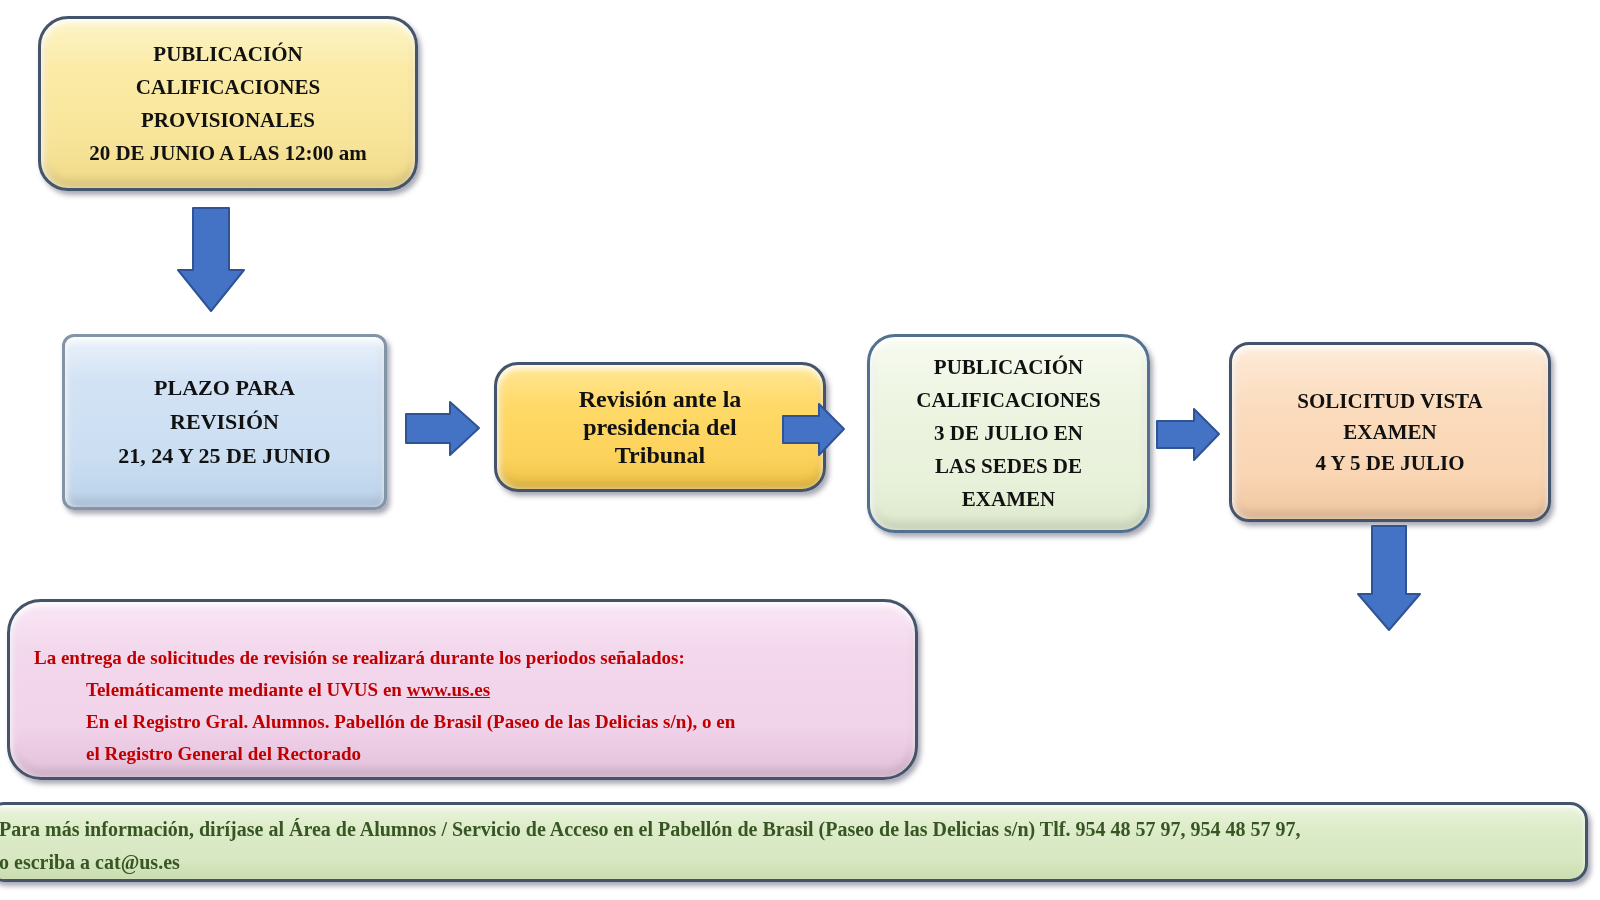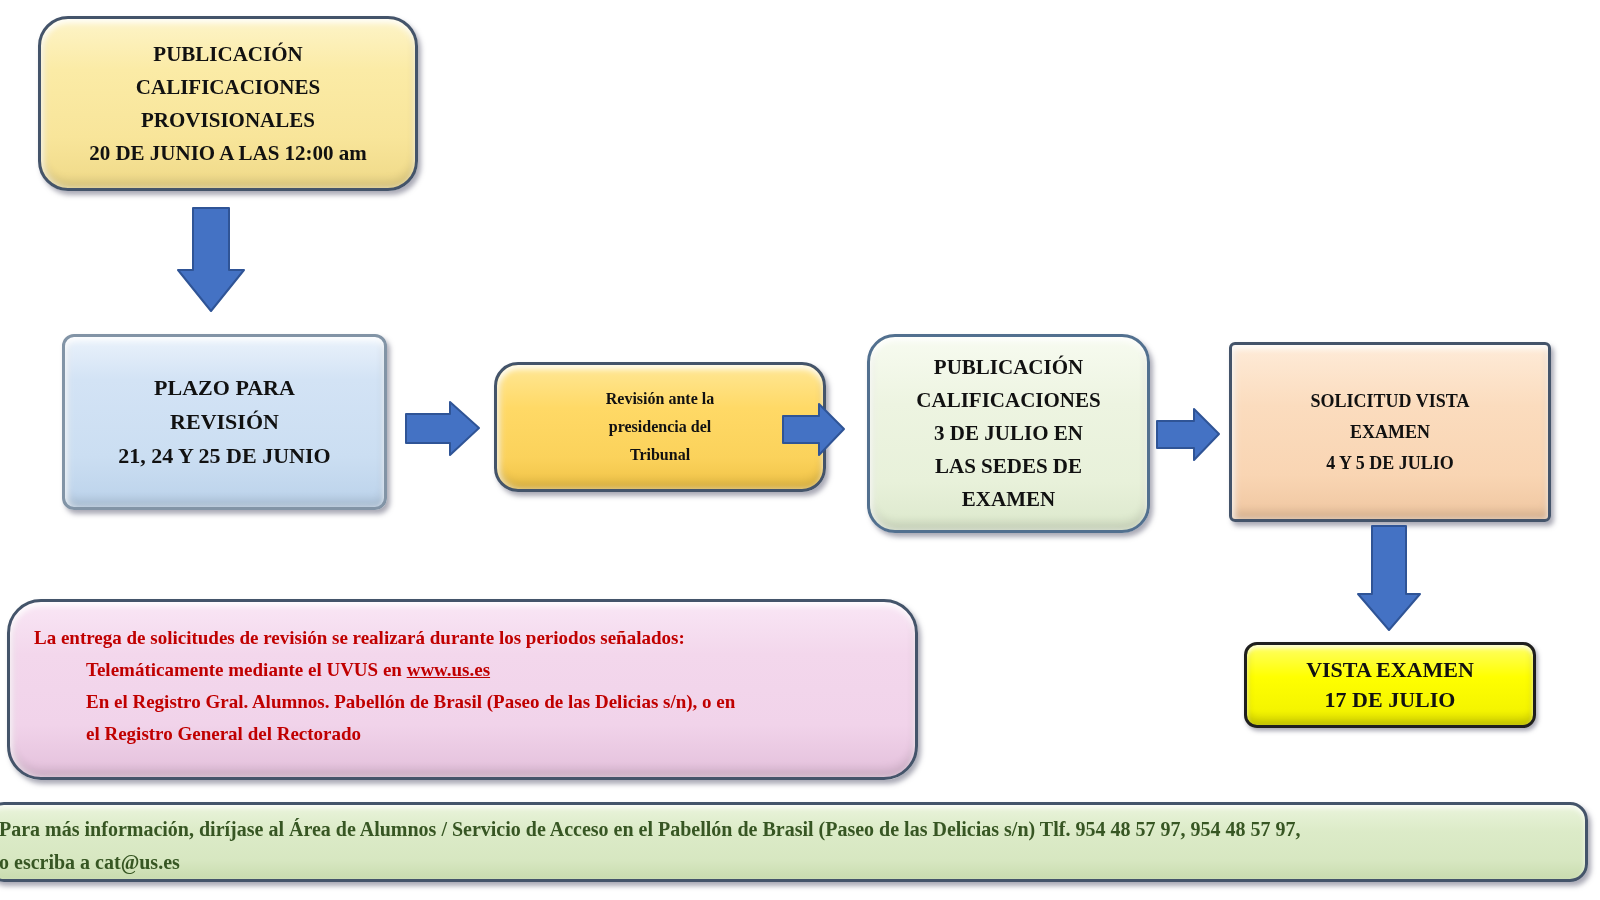--- a/index.html
+++ b/index.html
@@ -29,50 +29,50 @@
   .box-plazo{
     left:62px;top:334px;width:325px;height:176px;
     border:3px solid #8294A6;border-radius:12px;
     background:linear-gradient(180deg,#EAF2FB 0%,#D3E3F5 25%,#CBDEF2 70%,#BBD2EA 100%);
     font-size:22px;line-height:34px;
   }
   .box-revision{
     left:494px;top:362px;width:332px;height:130px;
     border:3px solid #44546A;border-radius:24px;
     background:linear-gradient(180deg,#FFE795 0%,#FFD966 35%,#FBD25B 75%,#EFC247 100%);
-    font-size:16px;line-height:28px;
+    font-size:24px;line-height:28px;
   }
   .box-publicacion-julio{
     left:867px;top:334px;width:283px;height:199px;
     border:3px solid #52708F;border-radius:28px;
     background:linear-gradient(180deg,#F7FBF0 0%,#EDF4E1 35%,#E8F1DA 75%,#DCE8CC 100%);
     font-size:21px;line-height:33px;
   }
   .box-solicitud{
     left:1229px;top:342px;width:322px;height:180px;
-    border:3px solid #44546A;border-radius:6px;
+    border:3px solid #44546A;border-radius:20px;
     background:linear-gradient(180deg,#FEEBD8 0%,#FBDCBE 35%,#F9D5B3 75%,#EFC6A0 100%);
-    font-size:18px;line-height:31px;
+    font-size:21px;line-height:31px;
   }
   .box-vista{
     left:1244px;top:642px;width:292px;height:86px;
     border:3px solid #1F1F1F;border-radius:13px;
     background:linear-gradient(180deg,#FFFF66 0%,#FFFF00 40%,#F5F500 80%,#E0E000 100%);
     font-size:22px;line-height:30px;
     box-shadow: inset 0 3px 4px rgba(255,255,255,.8),
                 inset 0 -5px 8px rgba(0,0,0,.15),
                 2px 3px 4px rgba(85,85,110,.5);
   }
 
   .note{
     position:absolute;left:7px;top:599px;width:911px;height:181px;
     box-sizing:border-box;border:3px solid #44546A;border-radius:34px;
     background:linear-gradient(180deg,#F9E6F5 0%,#F3D7EC 30%,#F1D3EA 70%,#E3C0DB 100%);
     color:#C00000;font-weight:bold;font-size:19px;line-height:32px;
-    padding:20px 18px 0 24px;
+    padding:40px 18px 0 24px;
   }
   .note .indent{margin-left:52px;}
   .note .link{text-decoration:underline;color:#C00000;cursor:pointer;}
 
   .footer{
     position:absolute;left:-14px;top:802px;width:1602px;height:80px;
     box-sizing:border-box;border:3px solid #44546A;border-radius:18px;
     background:linear-gradient(180deg,#EAF4DB 0%,#DCEBC8 35%,#D7E7C1 75%,#C9DCAF 100%);
     color:#375623;font-weight:bold;font-size:20px;line-height:33px;
     padding:8px 40px 0 10px;white-space:pre-line;
@@ -122,22 +122,20 @@
   </svg>
 
   <div class="fbox bevel box-solicitud">SOLICITUD VISTA
 EXAMEN
 4 Y 5 DE JULIO</div>
 
   <svg class="arrow" style="left:1356px;top:524px" width="66" height="108" viewBox="0 0 66 108">
     <polygon points="16,2 50,2 50,70 64,70 33,106 2,70 16,70" fill="#4472C4" stroke="#2F5496" stroke-width="2" stroke-linejoin="round"></polygon>
   </svg>
 
-  <div class="fbox box-vista">VISTA EXAMEN
-17 DE JULIO</div>
 
   <div class="note bevel">
     <div>La entrega de solicitudes de revisión se realizará durante los periodos señalados:</div>
     <div class="indent"><span>Telemáticamente mediante el UVUS en </span><span class="link">www.us.es</span></div>
     <div class="indent">En el Registro Gral. Alumnos. Pabellón de Brasil (Paseo de las Delicias s/n), o en</div>
     <div class="indent">el Registro General del Rectorado</div>
   </div>
 
   <div class="footer">Para más información, diríjase al Área de Alumnos / Servicio de Acceso en el Pabellón de Brasil (Paseo de las Delicias s/n) Tlf. 954 48 57 97, 954 48 57 97,
 o escriba a cat@us.es</div>

